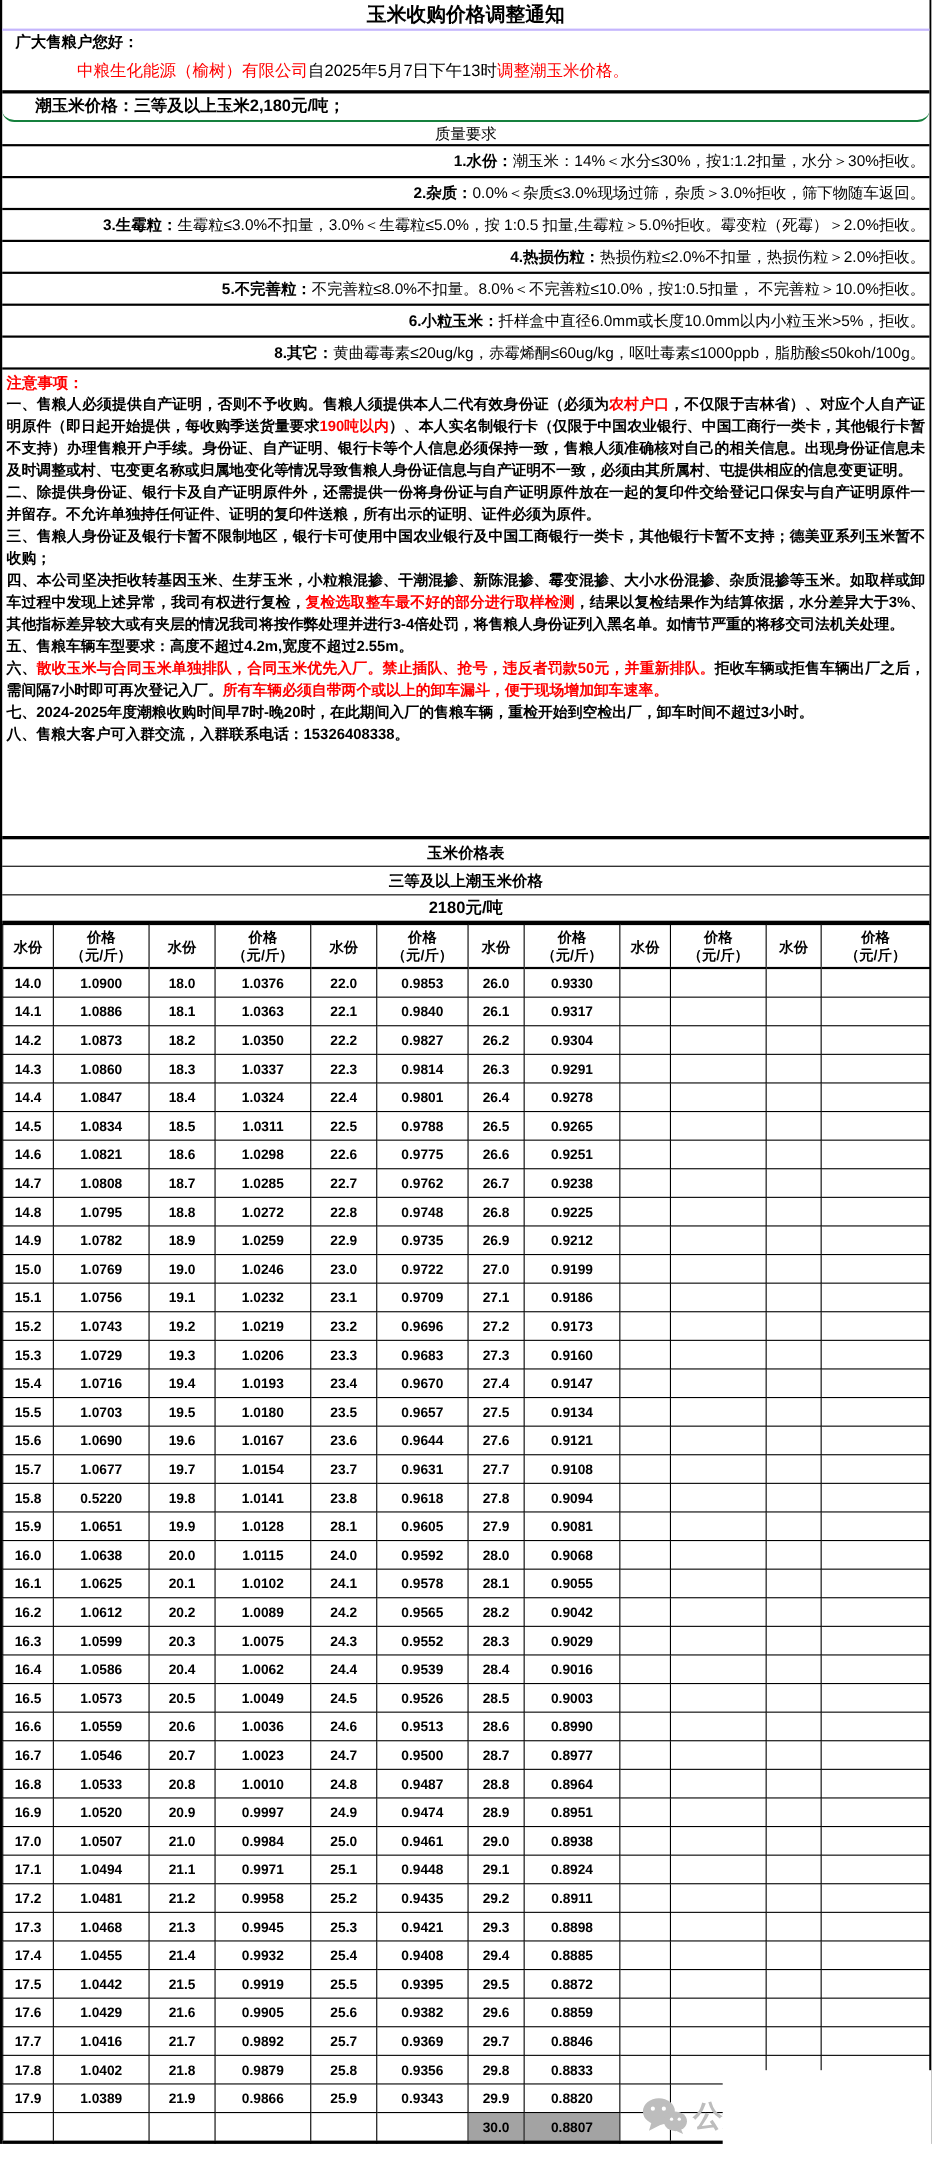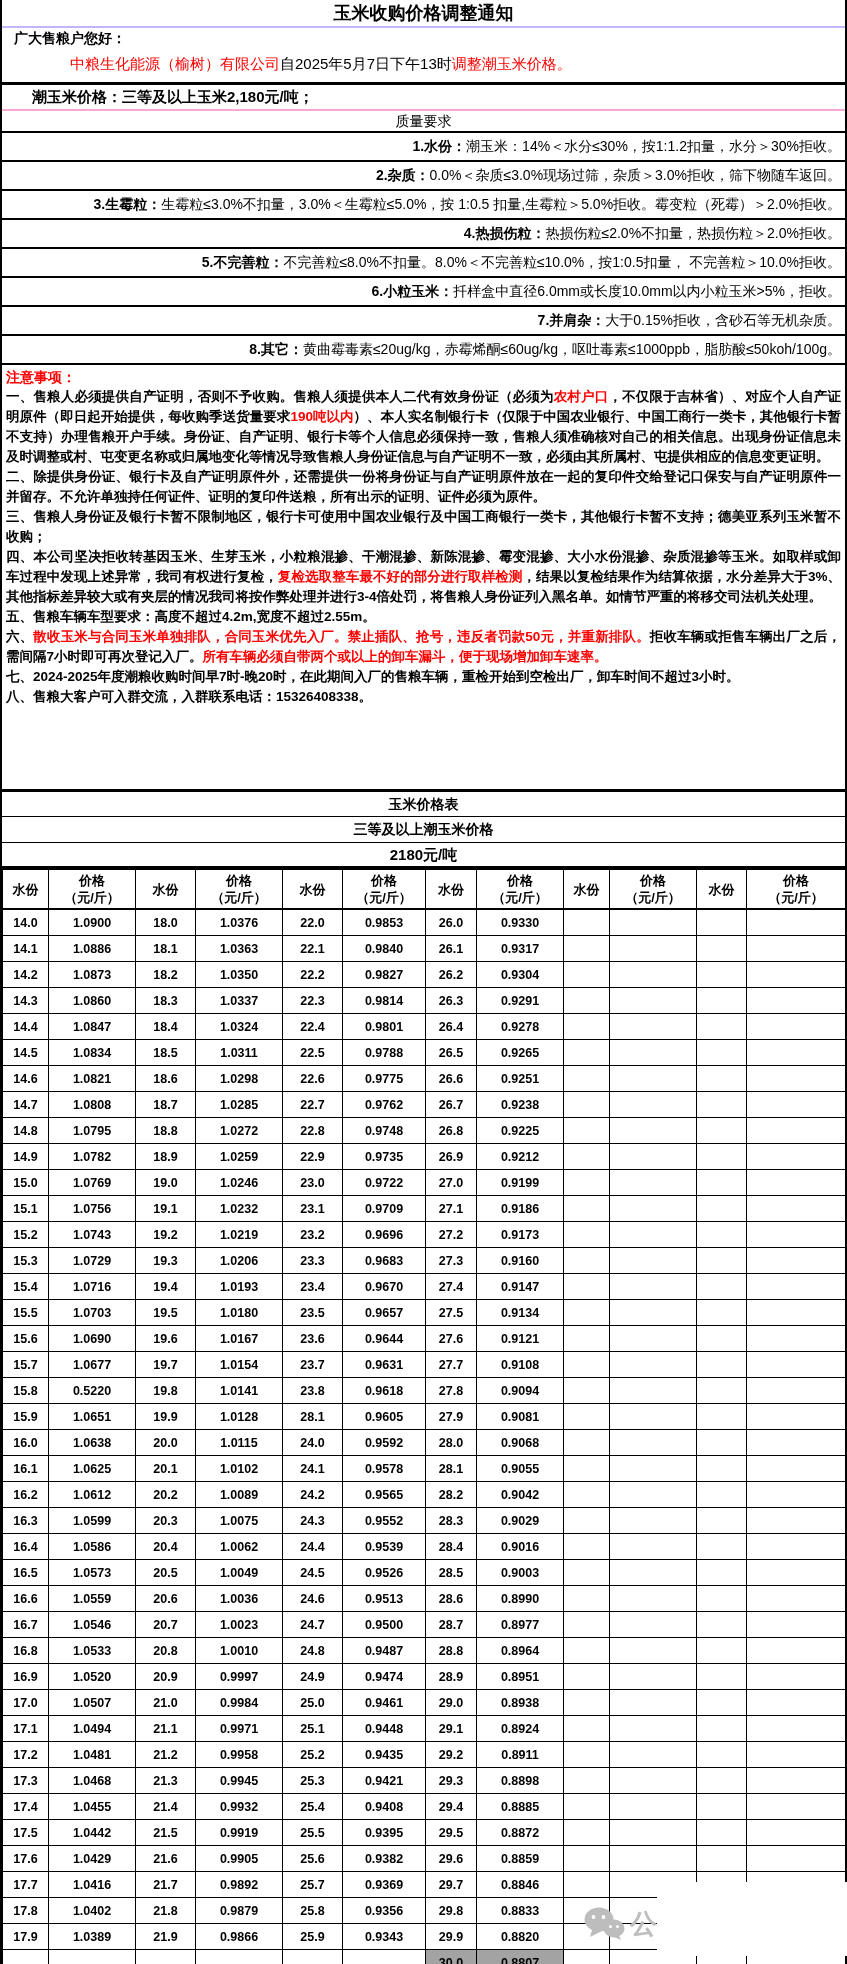--- a/index.html
+++ b/index.html
@@ -4,21 +4,21 @@
 <style>
   html,body{margin:0;padding:0;background:#fff;}
   .page{position:relative;width:847px;height:1964px;background:#fff;overflow:hidden;
         font-family:"Liberation Sans","DejaVu Sans",sans-serif;color:#000;}
   .doc{position:absolute;left:0;top:0;width:843px;border-left:2px solid #000;border-right:2px solid #000;}
   .red{color:#FF0000;}
   .title{height:26px;line-height:26px;text-align:center;font-weight:bold;font-size:18px;border-bottom:2px solid #c4b5fd;}
   .greet-box{height:52px;border-bottom:3px solid #000;padding-top:2px;}
   .greet{font-weight:bold;font-size:14px;padding-left:12px;}
   .announce{font-weight:normal;font-size:15px;padding-left:68px;margin-top:7px;white-space:nowrap;}
-  .price-box{height:24px;border-bottom:2px solid #f9a8d4;}
+  .price-box{height:24px;border-bottom:2px solid #15803d;border-radius:11px;}
   .price-line{font-weight:bold;font-size:15px;padding-left:30px;line-height:24px;}
   .q-header{height:20px;line-height:20px;text-align:center;font-size:14px;border-bottom:2px solid #000;}
   .q-row{border-bottom:2px solid #000;padding:4px 4px 4px 18px;font-size:14px;line-height:19px;text-align:right;}
   .q-label{font-weight:bold;}
   .notes{height:405px;overflow:hidden;border-bottom:3px solid #000;padding:2px 4px 17px 4px;
          font-size:13.5px;font-weight:bold;line-height:20px;}
   .notes-header{font-size:14px;}
   .note-p{margin:0;text-align:justify;}
   .t-title{height:24px;line-height:24px;text-align:center;font-weight:bold;font-size:14px;border-bottom:1px solid #000;}
   .t-sub{height:25px;line-height:25px;text-align:center;font-weight:bold;font-size:14px;border-bottom:1px solid #000;}
@@ -50,21 +50,20 @@
     </div>
 
     <div class="q-header">质量要求</div>
     <div id="quality-list">
         <div class="q-row"><span class="q-label">1.水份：</span><span>潮玉米：14%＜水分≤30%，按1:1.2扣量，水分＞30%拒收。</span></div>
         <div class="q-row"><span class="q-label">2.杂质：</span><span>0.0%＜杂质≤3.0%现场过筛，杂质＞3.0%拒收，筛下物随车返回。</span></div>
         <div class="q-row"><span class="q-label">3.生霉粒：</span><span>生霉粒≤3.0%不扣量，3.0%＜生霉粒≤5.0%，按 1:0.5 扣量,生霉粒＞5.0%拒收。霉变粒（死霉）＞2.0%拒收。</span></div>
         <div class="q-row"><span class="q-label">4.热损伤粒：</span><span>热损伤粒≤2.0%不扣量，热损伤粒＞2.0%拒收。</span></div>
         <div class="q-row"><span class="q-label">5.不完善粒：</span><span>不完善粒≤8.0%不扣量。8.0%＜不完善粒≤10.0%，按1:0.5扣量， 不完善粒＞10.0%拒收。</span></div>
         <div class="q-row"><span class="q-label">6.小粒玉米：</span><span>扦样盒中直径6.0mm或长度10.0mm以内小粒玉米&gt;5%，拒收。</span></div>
-        <div class="q-row"><span class="q-label">7.并肩杂：</span><span>大于0.15%拒收，含砂石等无机杂质。</span></div>
         <div class="q-row"><span class="q-label">8.其它：</span><span>黄曲霉毒素≤20ug/kg，赤霉烯酮≤60ug/kg，呕吐毒素≤1000ppb，脂肪酸≤50koh/100g。</span></div>
       </div>
 
     <div class="notes">
       <div class="notes-header red">注意事项：</div>
       <div id="notes-list">
           <div class="note-p"><span>一、售粮人必须提供自产证明，否则不予收购。售粮人须提供本人二代有效身份证（必须为</span><span class="red">农村户口</span><span>，不仅限于吉林省）、对应个人自产证明原件（即日起开始提供，每收购季送货量要求</span><span class="red">190吨以内</span><span>）、本人实名制银行卡（仅限于中国农业银行、中国工商行一类卡，其他银行卡暂不支持）办理售粮开户手续。身份证、自产证明、银行卡等个人信息必须保持一致，售粮人须准确核对自己的相关信息。出现身份证信息未及时调整或村、屯变更名称或归属地变化等情况导致售粮人身份证信息与自产证明不一致，必须由其所属村、屯提供相应的信息变更证明。</span></div>
           <div class="note-p"><span>二、除提供身份证、银行卡及自产证明原件外，还需提供一份将身份证与自产证明原件放在一起的复印件交给登记口保安与自产证明原件一并留存。不允许单独持任何证件、证明的复印件送粮，所有出示的证明、证件必须为原件。</span></div>
           <div class="note-p"><span>三、售粮人身份证及银行卡暂不限制地区，银行卡可使用中国农业银行及中国工商银行一类卡，其他银行卡暂不支持；德美亚系列玉米暂不收购；</span></div>
           <div class="note-p"><span>四、本公司坚决拒收转基因玉米、生芽玉米，小粒粮混掺、干潮混掺、新陈混掺、霉变混掺、大小水份混掺、杂质混掺等玉米。如取样或卸车过程中发现上述异常，我司有权进行复检，</span><span class="red">复检选取整车最不好的部分进行取样检测</span><span>，结果以复检结果作为结算依据，水分差异大于3%、其他指标差异较大或有夹层的情况我司将按作弊处理并进行3-4倍处罚，将售粮人身份证列入黑名单。如情节严重的将移交司法机关处理。</span></div>

